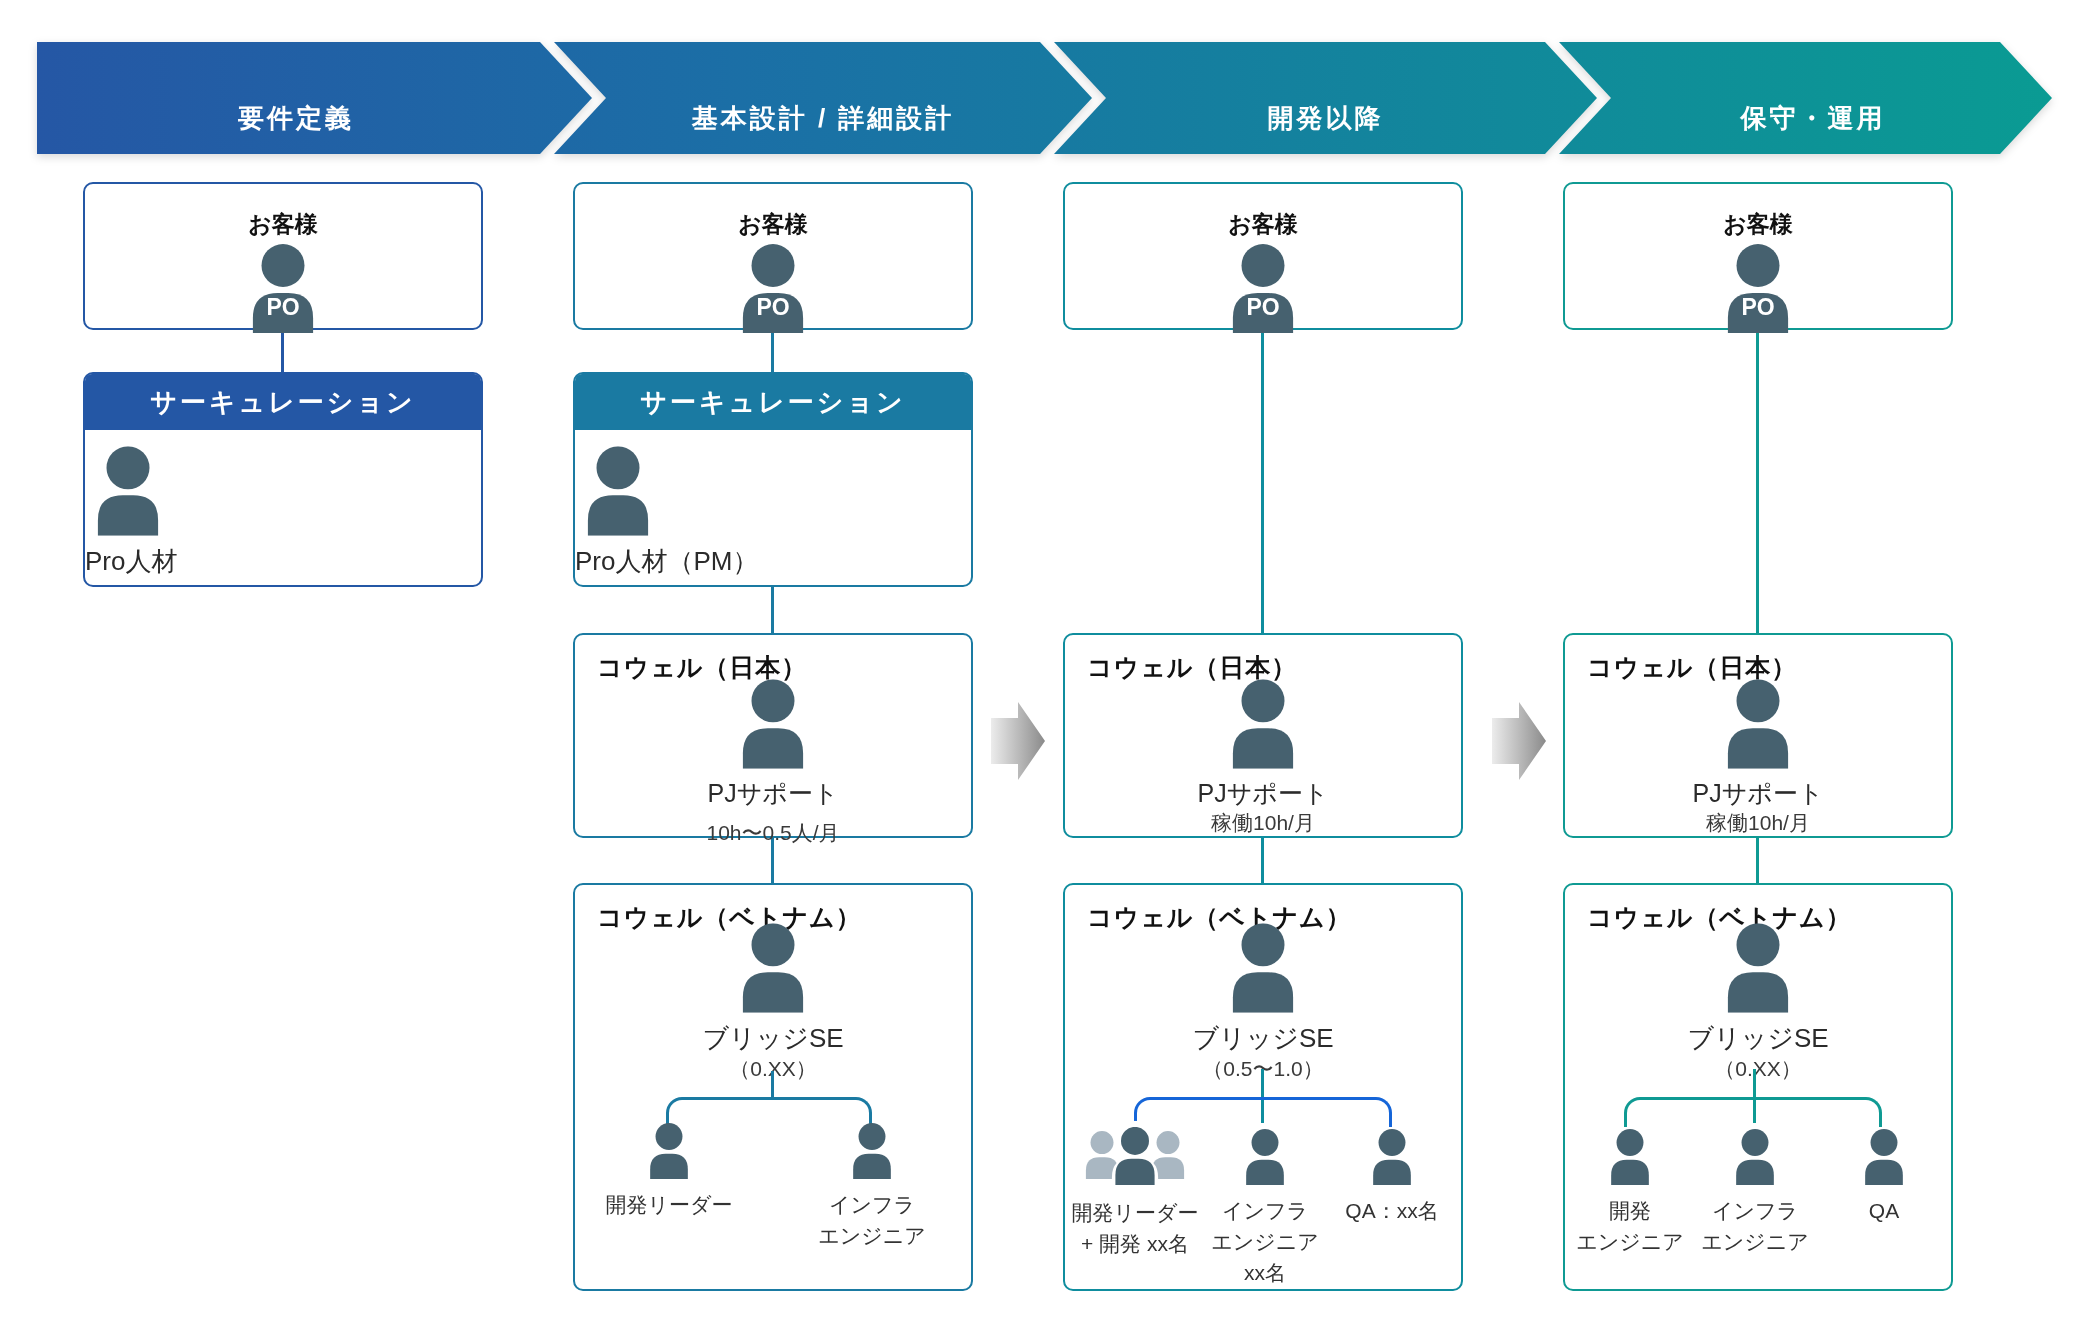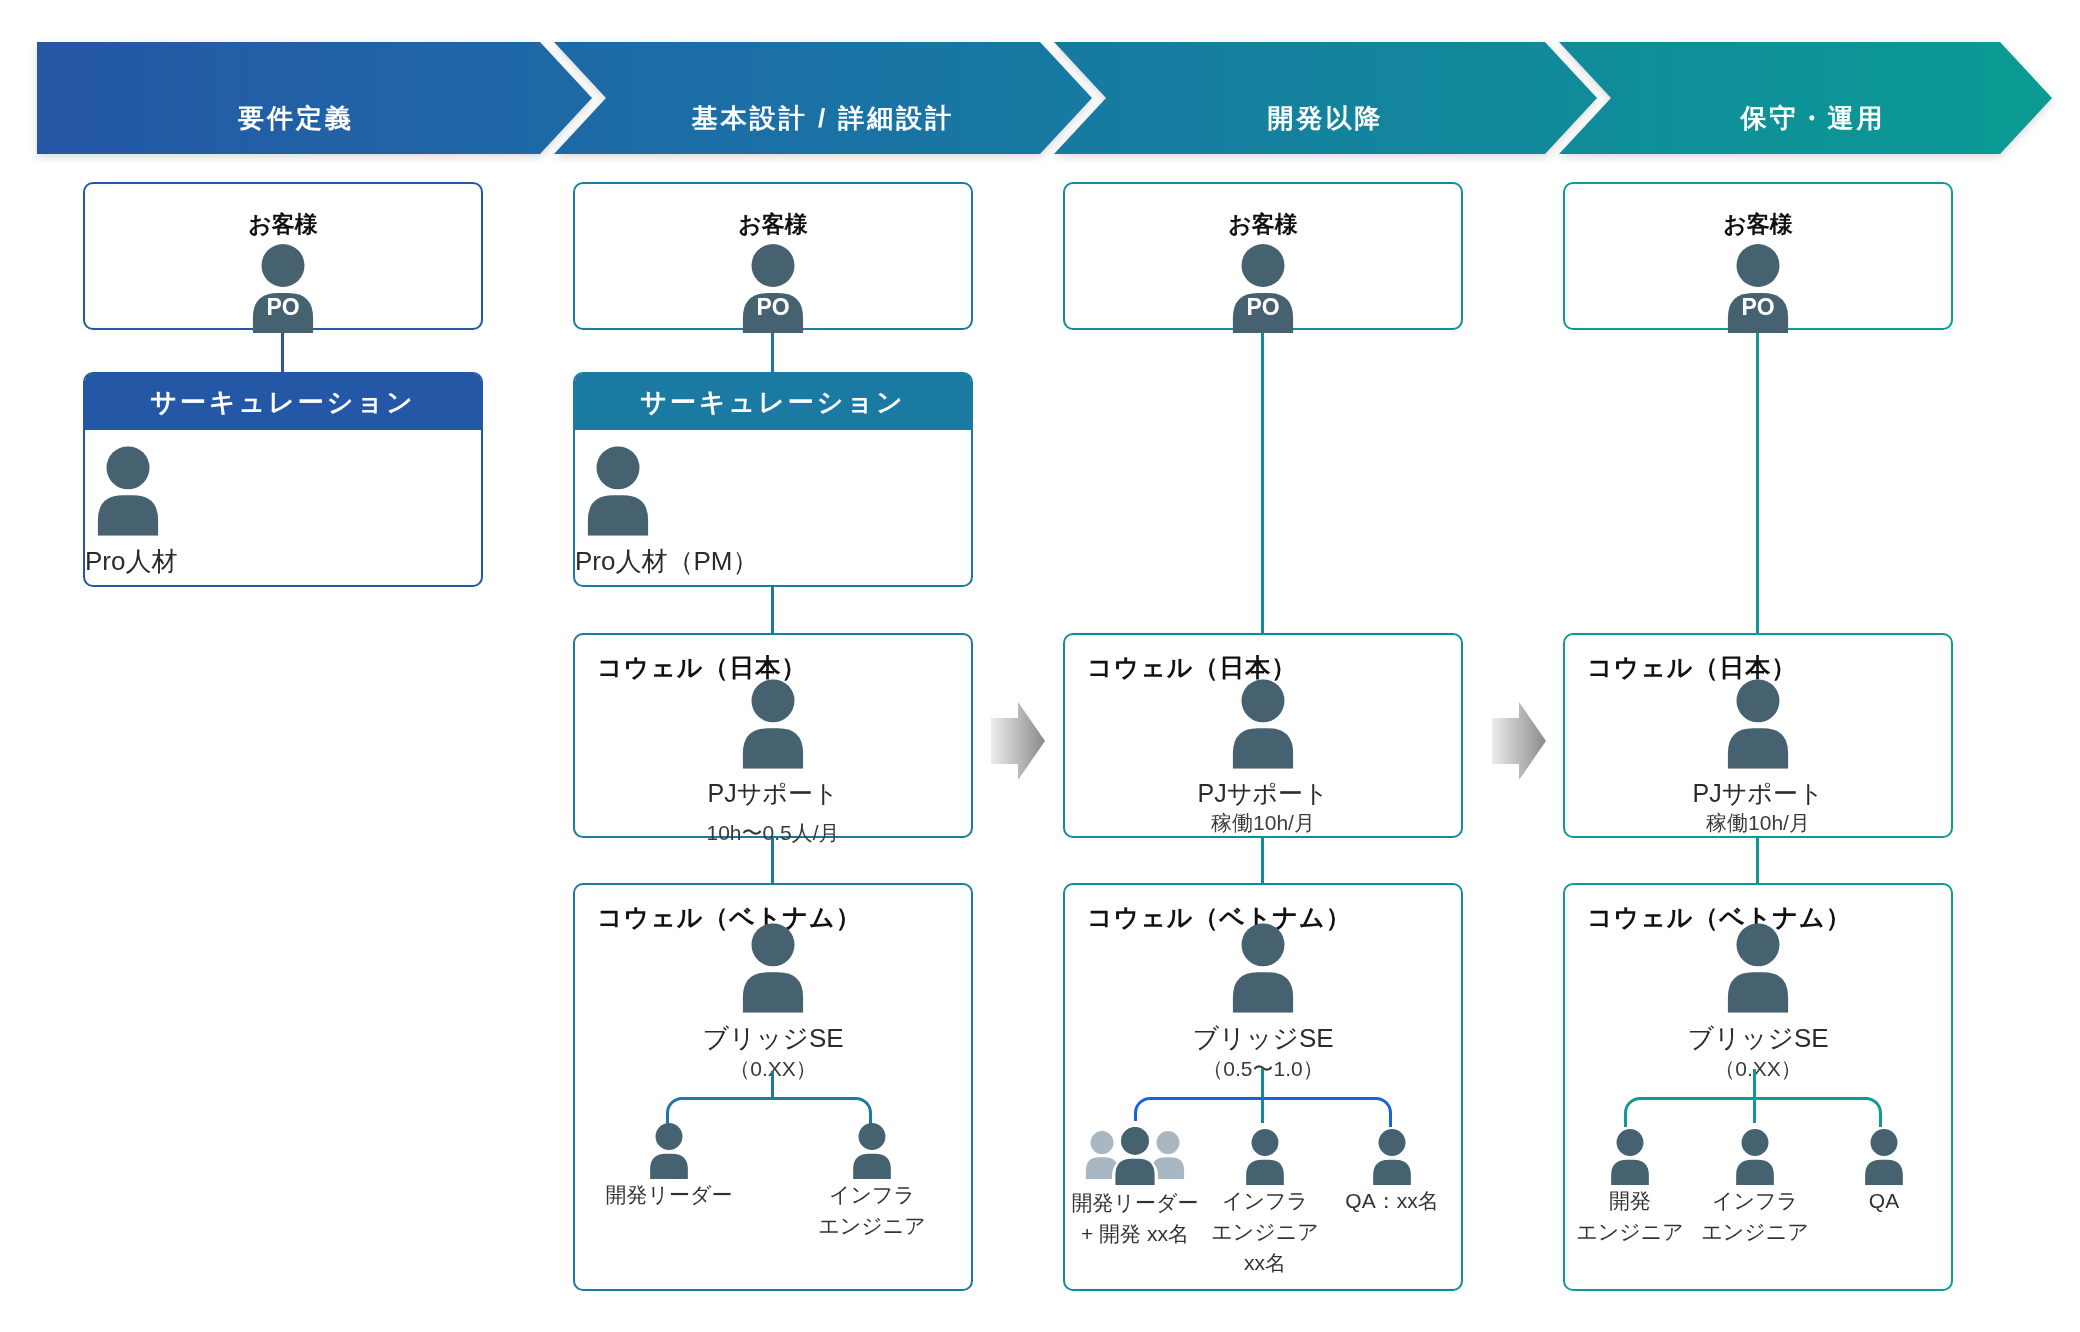--- a/index.html
+++ b/index.html
@@ -37,21 +37,21 @@
   .gp{position:absolute;display:block;}
   .gp-l{left:0;top:8px;width:46px;height:48px;fill:var(--person-light);}
   .gp-r{right:0;top:8px;width:46px;height:48px;fill:var(--person-light);}
   .gp-halo{left:50%;top:-3px;transform:translateX(-50%);width:66px;height:70px;fill:#fff;}
   .gp-c{left:50%;top:3px;transform:translateX(-50%);width:56px;height:60px;fill:var(--person);}
   
   .vline{position:absolute;width:3px;}
   .lc1{background:var(--c1);} .lc2{background:var(--c2);} .lc3{background:var(--c3);} .lc4{background:var(--c4);}
   .bracket{position:absolute;border-style:solid;border-width:3px 3px 0 3px;border-radius:16px 16px 0 0;box-sizing:border-box;}
   .child{position:absolute;top:238px;display:flex;flex-direction:column;align-items:center;}
-  .child .labels{text-align:center;}
+  .child .labels{margin-top:10px;text-align:center;}
   .child .labels div{font-size:21px;line-height:31px;color:#333;}
   .arrow{position:absolute;}
 </style>
 </head>
 <body>
 
 <div class="canvas">
 
   <svg width="0" height="0" style="position:absolute" aria-hidden="true">
     <defs>

